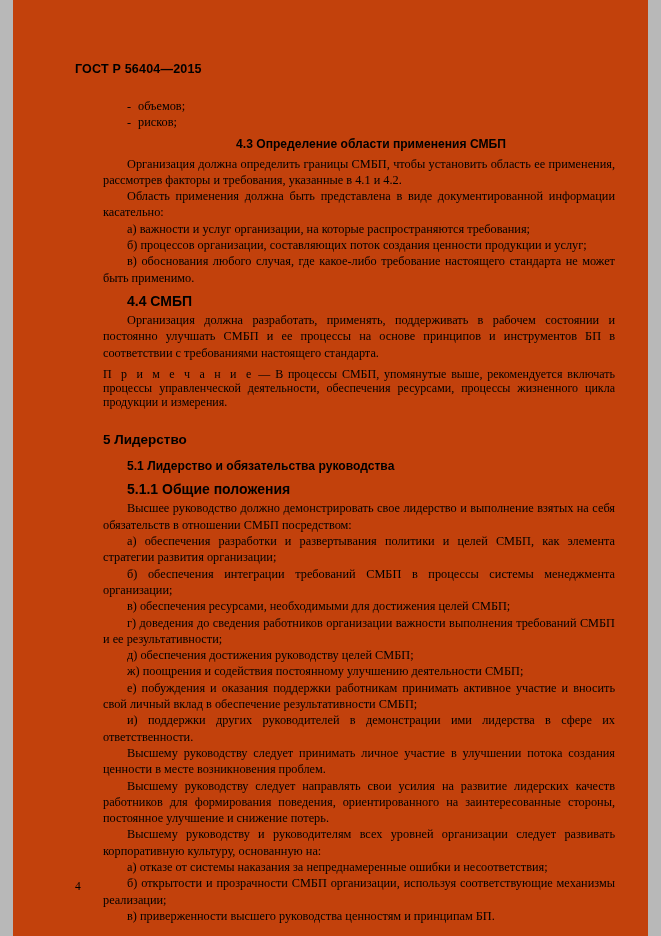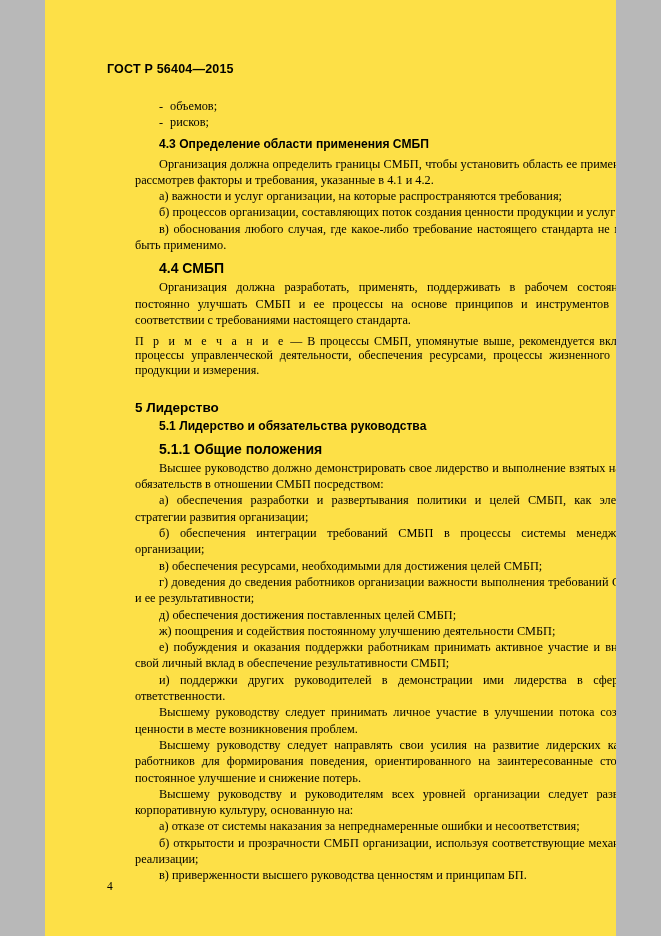--- a/index.html
+++ b/index.html
@@ -1,23 +1,23 @@
 <!DOCTYPE html>
 <html><head>
 <meta charset="utf-8">
 <style>
   html, body {
     margin: 0;
     padding: 0;
     background: #b8b8b8;
   }
   .page {
-    width: 571px;
+    width: 635px;
     height: 936px;
-    background: #fde047;
+    background: #c2410c;
     position: relative;
     margin: 0 auto;
     box-sizing: border-box;
     font-family: "Liberation Serif", serif;
     color: #000000;
     overflow: hidden;
   }
   .content {
     position: absolute;
     left: 62px;
@@ -53,21 +53,21 @@
     width: 11px;
   }
   h2, h3, h4 {
     margin: 0;
     font-family: "Liberation Sans", sans-serif;
     font-weight: bold;
   }
   .h-sub {
     font-size: 12.1px;
     line-height: 16px;
-    margin-top: 1px;
+    margin-top: 9px;
     margin-bottom: 4px;
     padding-left: 24px;
   }
   .h-sub2 {
     font-size: 14px;
     line-height: 16px;
     margin-top: 7px;
     margin-bottom: 3px;
     padding-left: 24px;
   }
@@ -101,44 +101,45 @@
 
   <div class="content">
 
     <div class="doc-header">ГОСТ Р 56404—2015</div>
 
     <div class="body-col">
 
       <div class="dash-item"><span class="d">-</span><span>объемов;</span></div>
       <div class="dash-item"><span class="d">-</span><span>рисков;</span></div>
 
-      <h3 class="h-sub" style="padding-left:24px;margin-top:5px;">4.3  Определение области применения СМБП</h3>
+      <h3 class="h-sub" style="padding-left:24px;margin-top:5px;text-align:center;">4.3  Определение области применения СМБП</h3>
 
       <p class="ind">Организация должна определить границы СМБП, чтобы установить область ее применения, рассмотрев факторы и требования, указанные в 4.1 и 4.2.</p>
+      <p class="ind">Область применения должна быть представлена в виде документированной информации касательно:</p>
       <p class="ind">а)  важности и услуг организации, на которые распространяются требования;</p>
       <p class="ind">б)  процессов организации, составляющих поток создания ценности продукции и услуг;</p>
       <p class="ind">в)  обоснования любого случая, где какое-либо требование настоящего стандарта не может быть применимо.</p>
 
       <h3 class="h-sub2">4.4  СМБП</h3>
 
       <p class="ind">Организация должна разработать, применять, поддерживать в рабочем состоянии и постоянно улучшать СМБП и ее процессы на основе принципов и инструментов БП в соответствии с требованиями настоящего стандарта.</p>
 
       <p class="note"><span class="lbl">П р и м е ч а н и е</span><span> — В процессы СМБП, упомянутые выше, рекомендуется включать процессы управленческой деятельности, обеспечения ресурсами, процессы жизненного цикла продукции и измерения.</span></p>
 
       <h2 class="h-big">5  Лидерство</h2>
 
       <h3 class="h-sub">5.1  Лидерство и обязательства руководства</h3>
       <h4 class="h-sub2">5.1.1  Общие положения</h4>
 
       <p class="ind">Высшее руководство должно демонстрировать свое лидерство и выполнение взятых на себя обязательств в отношении СМБП посредством:</p>
       <p class="ind">а)  обеспечения разработки и развертывания политики и целей СМБП, как элемента стратегии развития организации;</p>
       <p class="ind">б)  обеспечения интеграции требований СМБП в процессы системы менеджмента организации;</p>
       <p class="ind">в)  обеспечения ресурсами, необходимыми для достижения целей СМБП;</p>
       <p class="ind">г)  доведения до сведения работников организации важности выполнения требований СМБП и ее результативности;</p>
-      <p class="ind">д)  обеспечения достижения поставленных целей СМБП;</p>
+      <p class="ind">д)  обеспечения достижения руководству целей СМБП;</p>
       <p class="ind">ж)  поощрения и содействия постоянному улучшению деятельности СМБП;</p>
       <p class="ind">е)  побуждения и оказания поддержки работникам принимать активное участие и вносить свой личный вклад в обеспечение результативности СМБП;</p>
       <p class="ind">и)  поддержки других руководителей в демонстрации ими лидерства в сфере их ответственности.</p>
 
       <p class="ind">Высшему руководству следует принимать личное участие в улучшении потока создания ценности в месте возникновения проблем.</p>
       <p class="ind">Высшему руководству следует направлять свои усилия на развитие лидерских качеств работников для формирования поведения, ориентированного на заинтересованные стороны, постоянное улучшение и снижение потерь.</p>
       <p class="ind">Высшему руководству и руководителям всех уровней организации следует развивать корпоративную культуру, основанную на:</p>
 
       <p class="ind">а)  отказе от системы наказания за непреднамеренные ошибки и несоответствия;</p>
       <p class="ind">б)  открытости и прозрачности СМБП организации, используя соответствующие механизмы реализации;</p>

